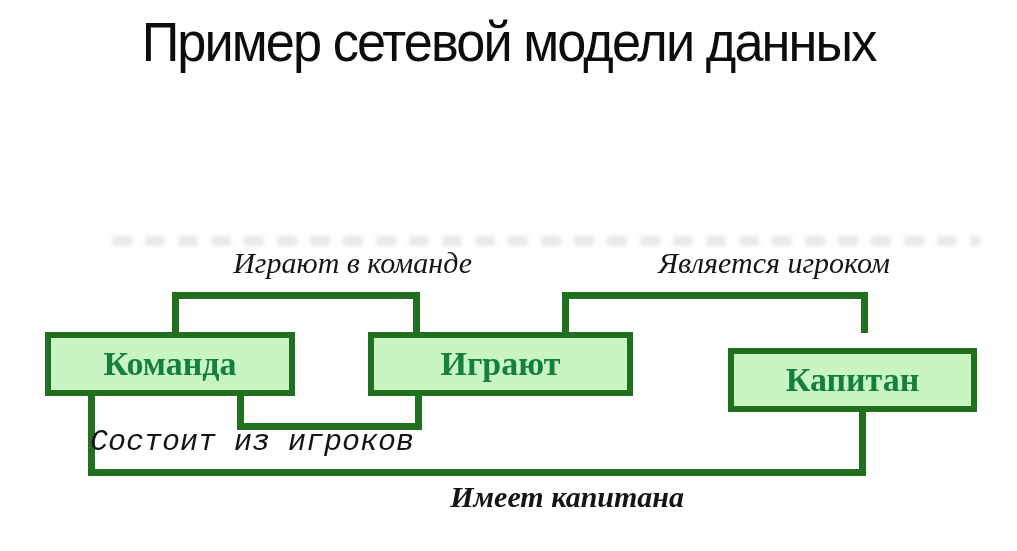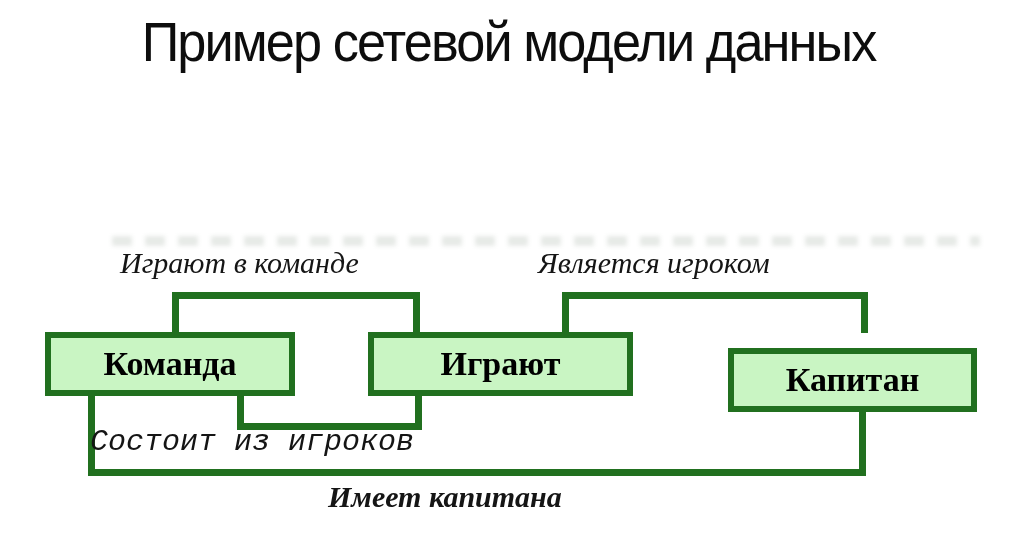--- a/index.html
+++ b/index.html
@@ -70,35 +70,35 @@
     height: 64px;
     box-sizing: border-box;
     background: var(--node-fill, #c9f5c3);
     border: 6px solid var(--node-border, #21701f);
     display: flex;
     align-items: center;
     justify-content: center;
     font-family: "Liberation Serif", serif;
     font-weight: 700;
     font-size: 34px;
-    color: #000000;
+    color: #15803d;
     z-index: 2;
   }
   #node-team    { left:  45px; width: 250px; }
   #node-players { left: 368px; width: 265px; }
   #node-captain { left: 728px; width: 249px; margin-top: 16px; }
 
   
   .relation-label {
     position: absolute;
     font-family: "Liberation Serif", serif;
     font-style: italic;
     font-size: 30px;
     color: #151515;
-    text-align: left;
+    text-align: right;
     white-space: nowrap;
     z-index: 3;
   }
   #label-play        { left: 120px; width: 352px; top: 246px; }
   #label-is-player   { left: 538px; width: 352px; top: 246px; }
   #label-consists    { left:  90px; width: 300px; top: 425px; font-family: Liberation Mono, monospace; }
   #label-has-captain { left: 328px; width: 356px; top: 480px; font-weight: bold; }
 </style>
 </head>
 <body>

